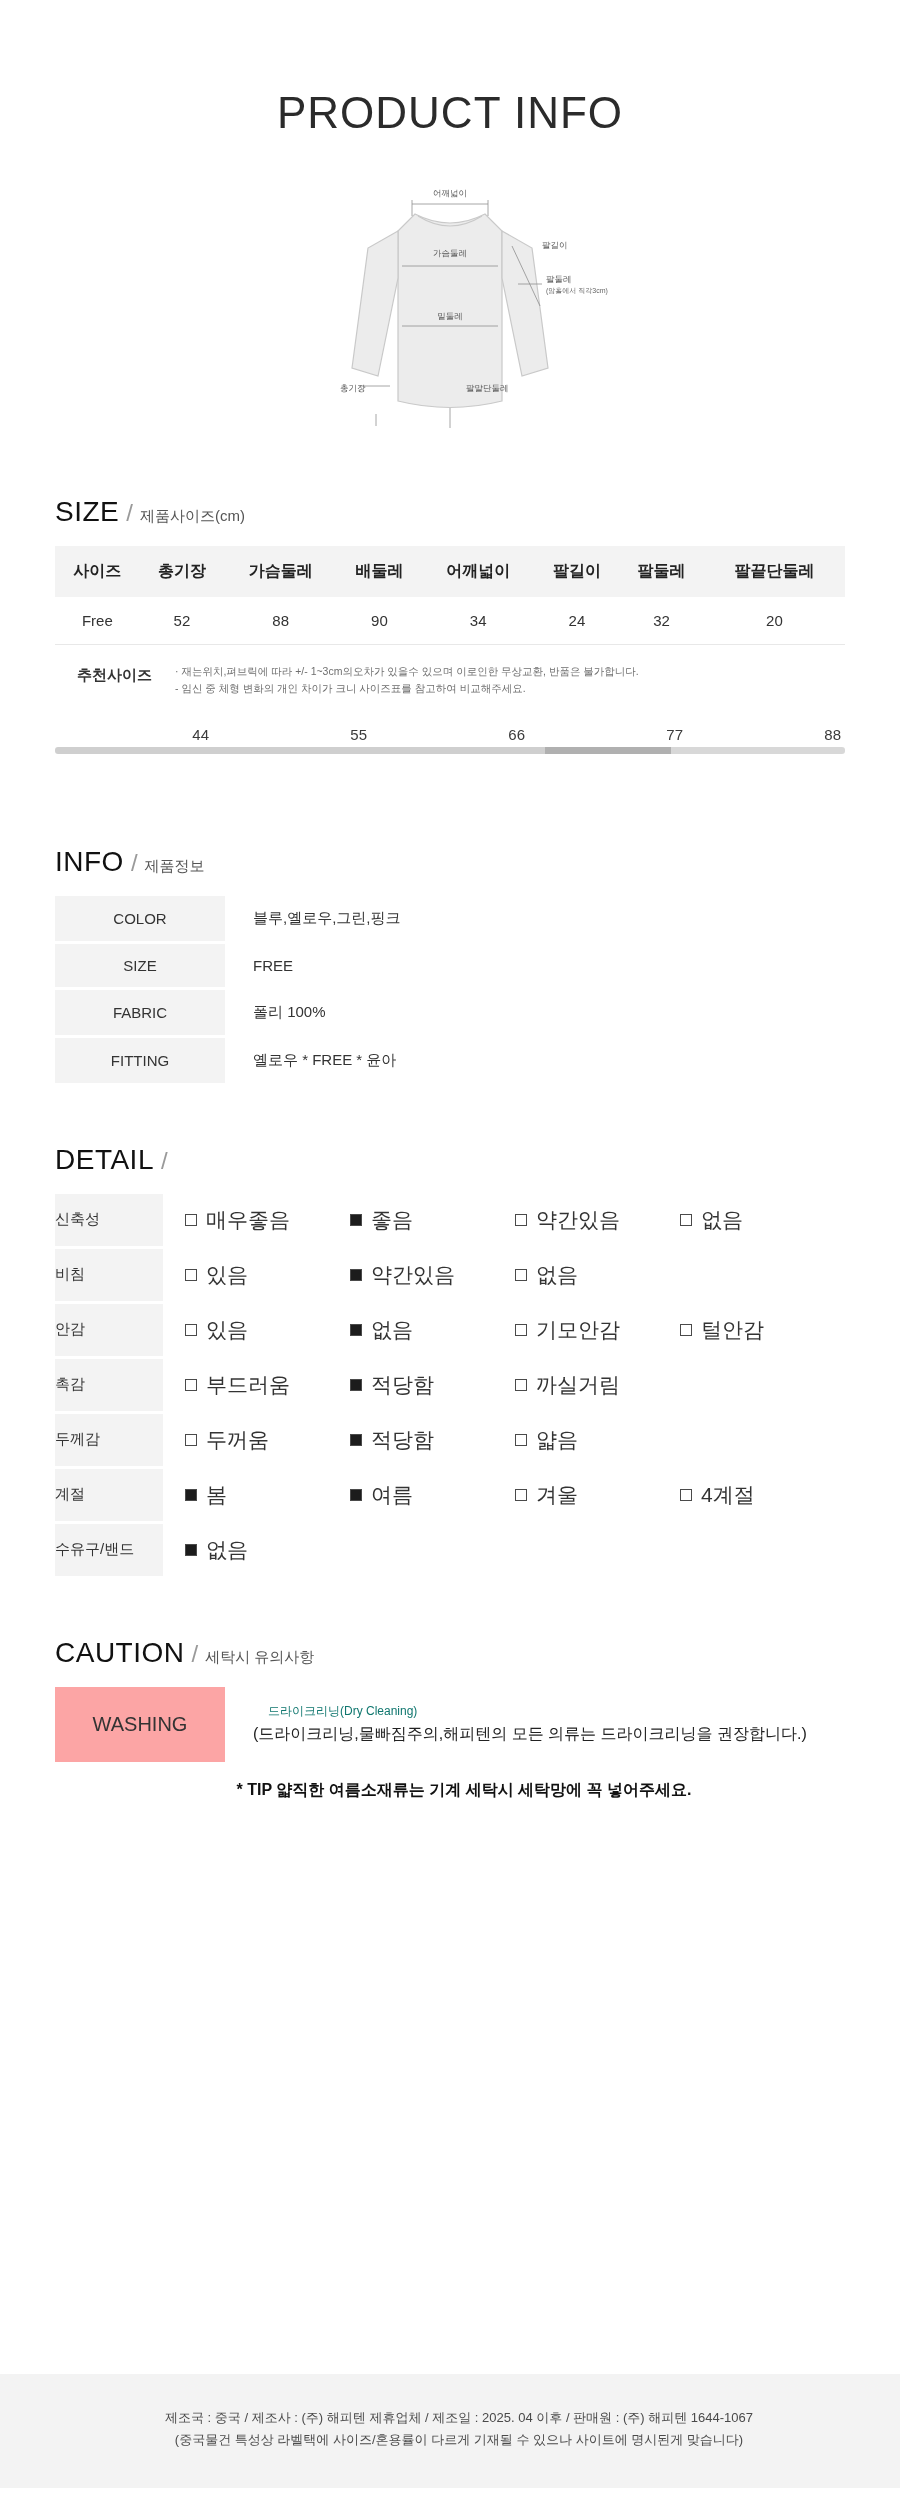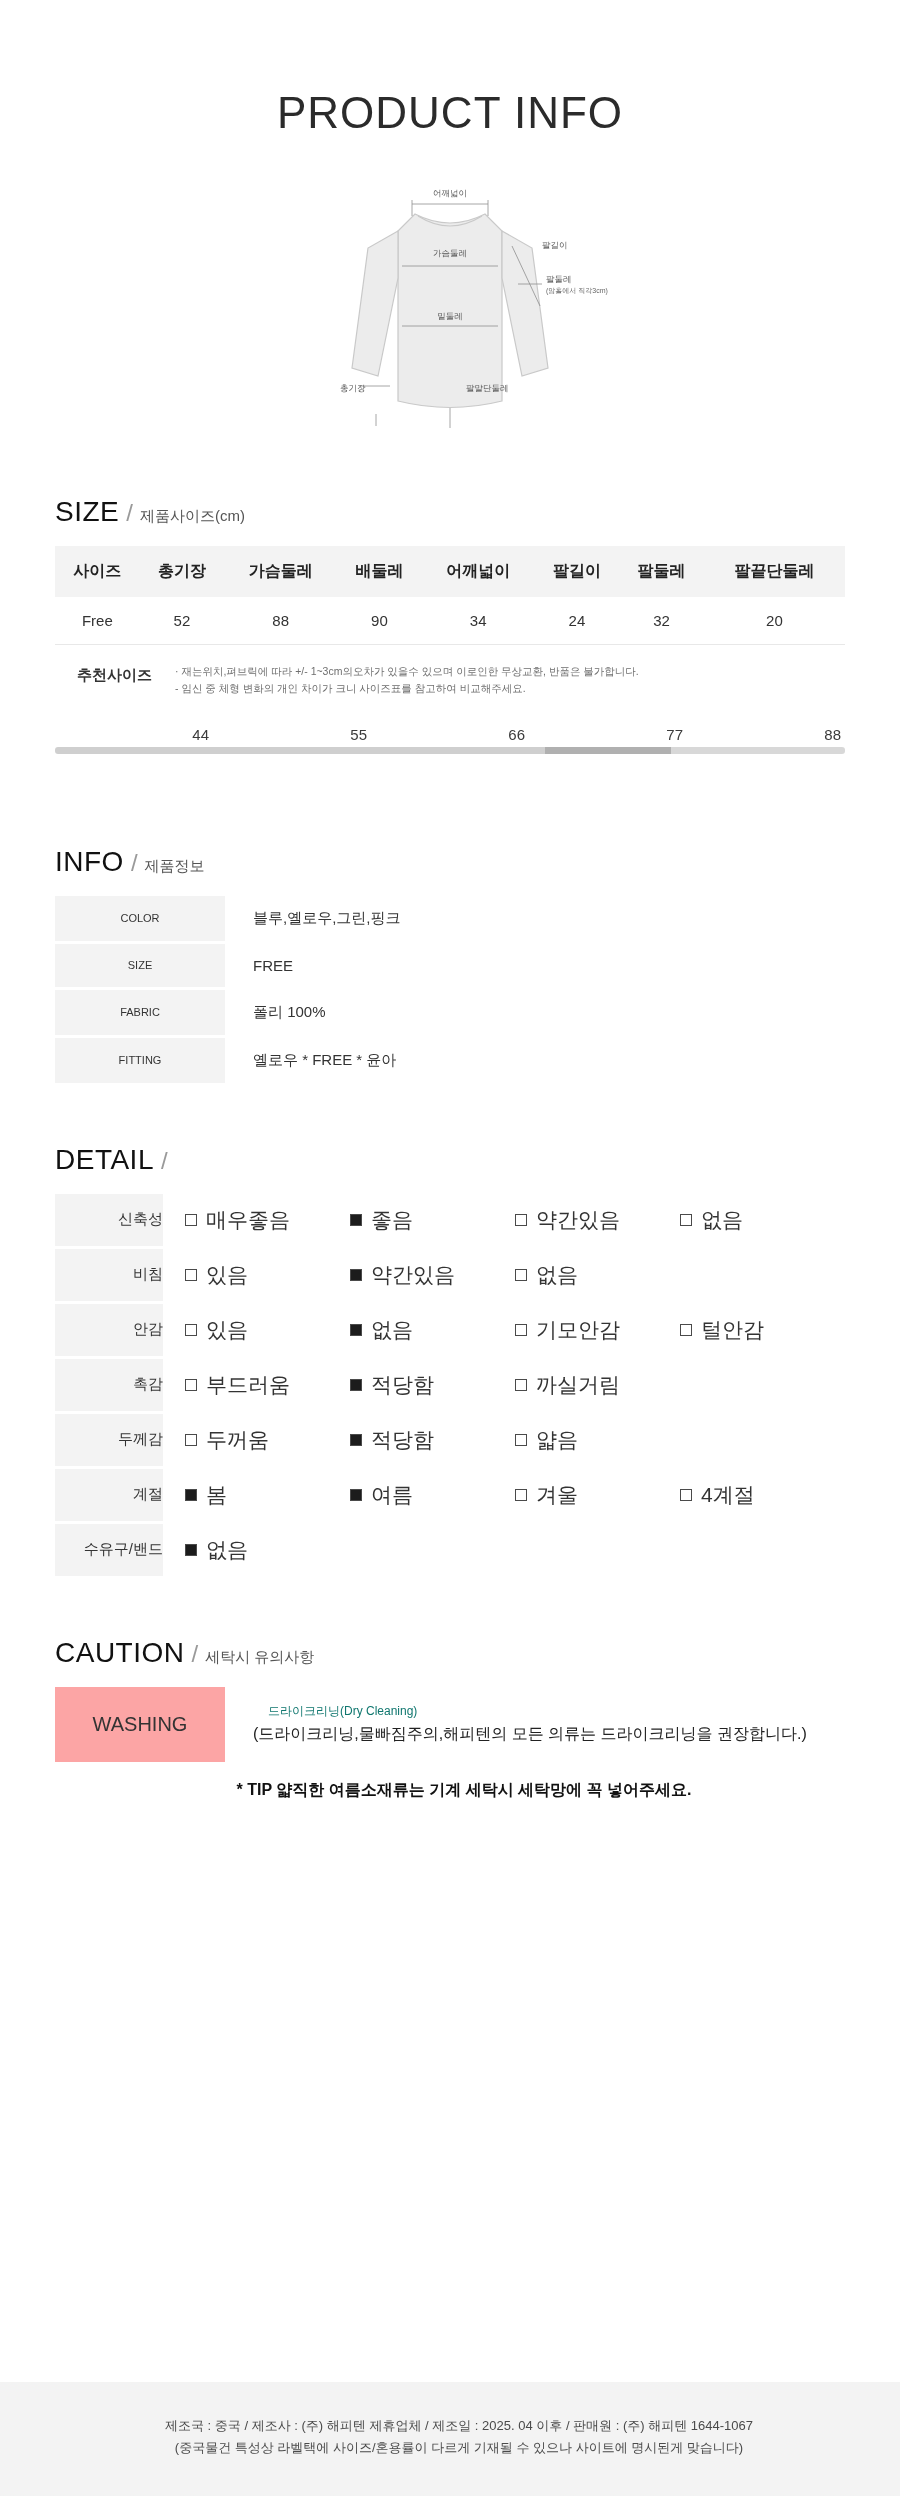--- a/index.html
+++ b/index.html
@@ -131,40 +131,40 @@
     width: 100%;
     border-collapse: collapse;
     font-size: 15px;
   }
   .info-table td.k {
     width: 170px;
     background: #f3f3f3;
     text-align: center;
     padding: 13px 0;
     color: #333;
-    font-size: 11px;
+    font-size: 15px;
     border-bottom: 3px solid #ffffff;
   }
   .info-table td.v {
     padding: 13px 0 13px 28px;
     color: #333;
     font-size: 15px;
     border-bottom: 3px solid #ffffff;
   }
 
   
   .detail-table {
     width: 100%;
     border-collapse: collapse;
     font-size: 15px;
   }
   .detail-table td.k {
     width: 170px;
     background: #f3f3f3;
-    text-align: right;
+    text-align: left;
     padding: 12px 0;
     color: #333;
     font-size: 15px;
     border-bottom: 3px solid #fff;
   }
   .detail-table td.v {
     padding: 12px 0 12px 22px;
     border-bottom: 3px solid #fff;
   }
   .opts {
@@ -214,21 +214,21 @@
     color: #111;
     padding: 18px 0 0 28px;
     font-weight: bold;
     text-align: center;
   }
 
   
   .footer {
     position: absolute;
     left: 0;
-    bottom: 4px;
+    bottom: 12px;
     width: 900px;
     background: #f3f3f3;
     text-align: center;
     padding: 33px 0 36px 18px;
     font-size: 13px;
     color: #4a4a4a;
     line-height: 1.75;
   }
 
   .spacer-lg { height: 92px; }

